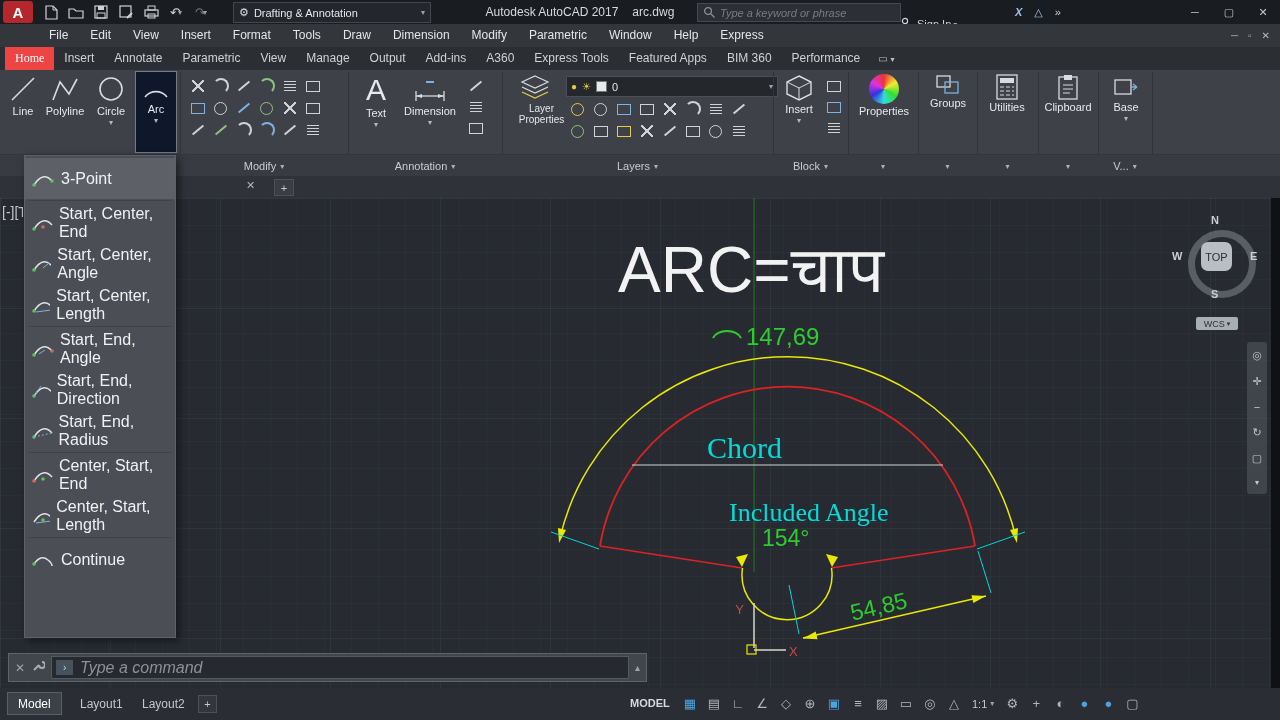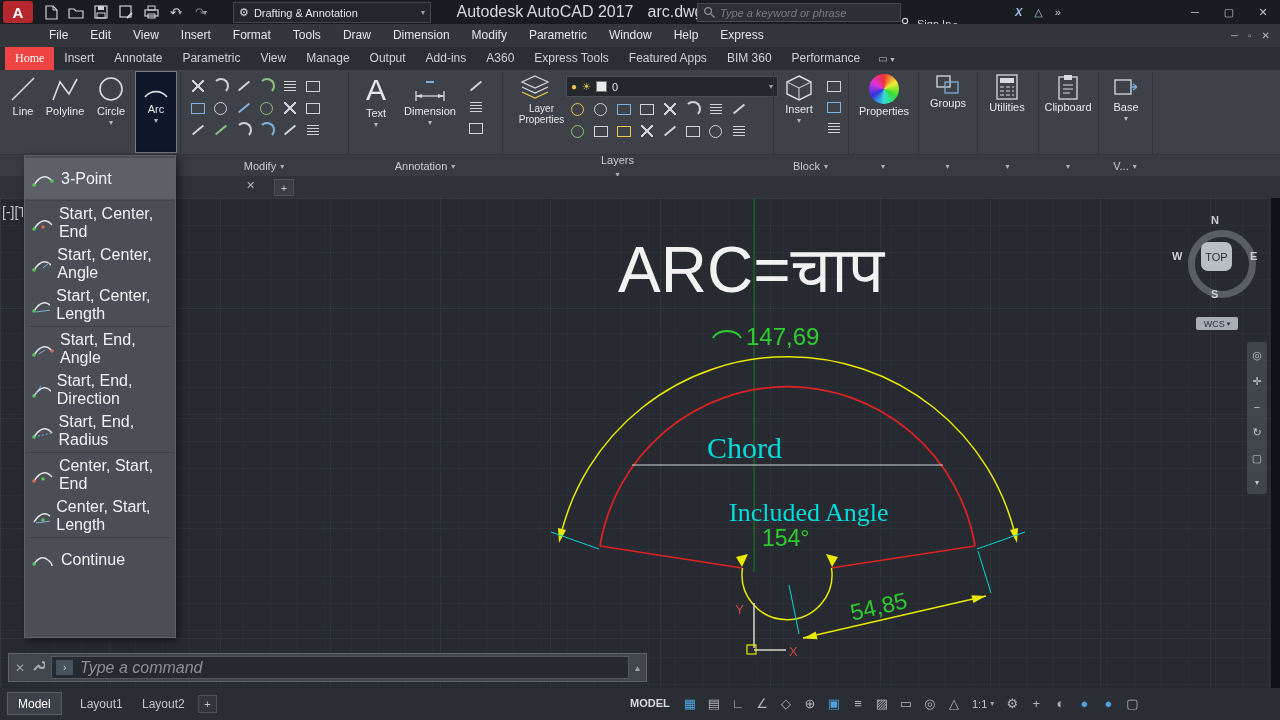--- a/index.html
+++ b/index.html
@@ -10,21 +10,21 @@
 
   
   .titlebar{left:0;top:0;width:1280px;height:24px;background:#191c20;color:#c9ccd0;font-size:11px;}
   .logo{left:3px;top:1px;width:30px;height:22px;background:#b3272d;border-radius:3px;
         display:flex;align-items:center;justify-content:center;color:#fff;font-weight:bold;font-size:15px;}
   .qat{left:40px;top:0;height:24px;display:flex;align-items:center;gap:3px;}
   .qicon{width:22px;height:20px;display:flex;align-items:center;justify-content:center;color:#cfd2d6;font-size:13px;}
   .qcaret{font-size:8px;color:#9ea2a7;margin-left:-3px;}
   .workspace{left:233px;top:2px;width:186px;height:19px;background:#23262b;border:1px solid #43464c;
              display:flex;align-items:center;gap:5px;padding:0 5px;font-size:11px;color:#e4e6e8;}
-  .doc-title{left:430px;top:0;width:300px;height:24px;display:flex;align-items:center;justify-content:center;gap:14px;color:#d7dadd;font-size:16px;}
+  .doc-title{left:430px;top:0;width:300px;height:24px;display:flex;align-items:center;justify-content:center;gap:14px;color:#d7dadd;font-size:12px;}
   .searchbox{left:697px;top:3px;width:192px;height:17px;background:#2c2f35;border:1px solid #45484e;
              display:flex;align-items:center;gap:5px;padding:0 5px;color:#797d83;font-size:11px;font-style:italic;}
   .signin{left:898px;top:12px;height:24px;display:flex;align-items:center;gap:5px;color:#cfd2d6;font-size:11px;}
   .tb-right-icons{left:1015px;top:0;height:24px;display:flex;align-items:center;gap:12px;color:#9fc3e4;}
   .winctl{right:0;top:0;height:24px;display:flex;}
   .winbtn{width:34px;height:24px;display:flex;align-items:center;justify-content:center;color:#c4c7cb;font-size:11px;}
 
   
   .menubar{left:0;top:24px;width:1280px;height:23px;background:#33363a;display:flex;align-items:center;padding-left:38px;box-sizing:border-box;}
   .mitem{padding:0 11px;font-size:12px;color:#e4e6e9;line-height:23px;}
@@ -509,21 +509,21 @@
           <span class="pl-caret">▾</span>
       </div>
       <div class="plabel" style="left:180px;width:168px;">
         <span>Modify</span>
           <span class="pl-caret">▾</span>
       </div>
       <div class="plabel" style="left:348px;width:154px;">
         <span>Annotation</span>
           <span class="pl-caret">▾</span>
       </div>
-      <div class="plabel" style="left:482px;width:271px;flex-direction:column;">
+      <div class="plabel" style="left:502px;width:271px;">
         <span>Layers</span>
           <span class="pl-caret">▾</span>
       </div>
       <div class="plabel" style="left:773px;width:75px;">
         <span>Block</span>
           <span class="pl-caret">▾</span>
       </div>
       <div class="plabel" style="left:848px;width:70px;">
         <span class="pl-caret">▾</span>
       </div>

